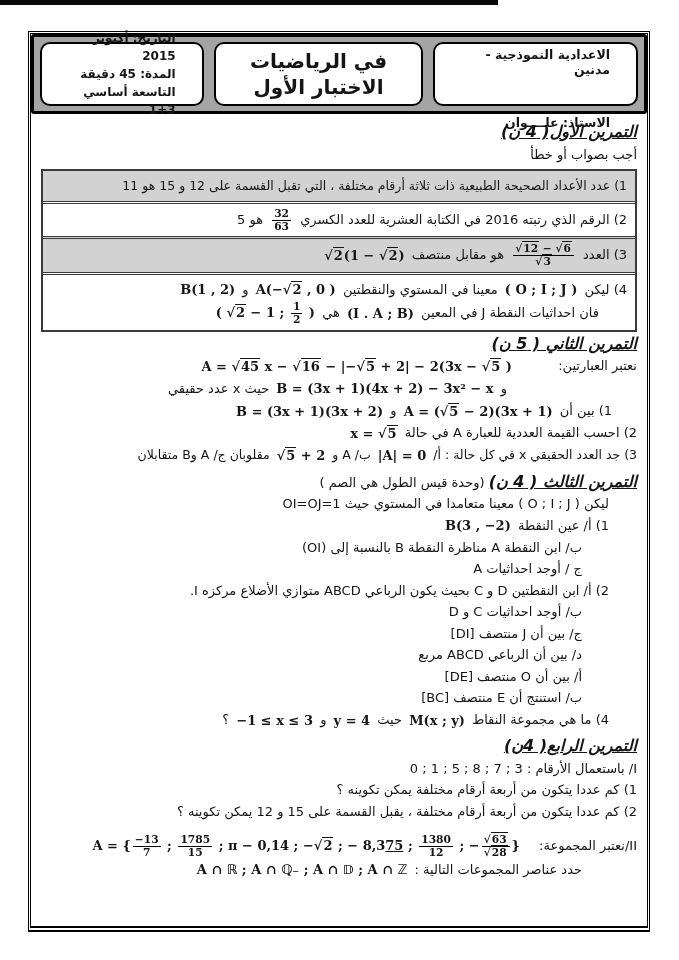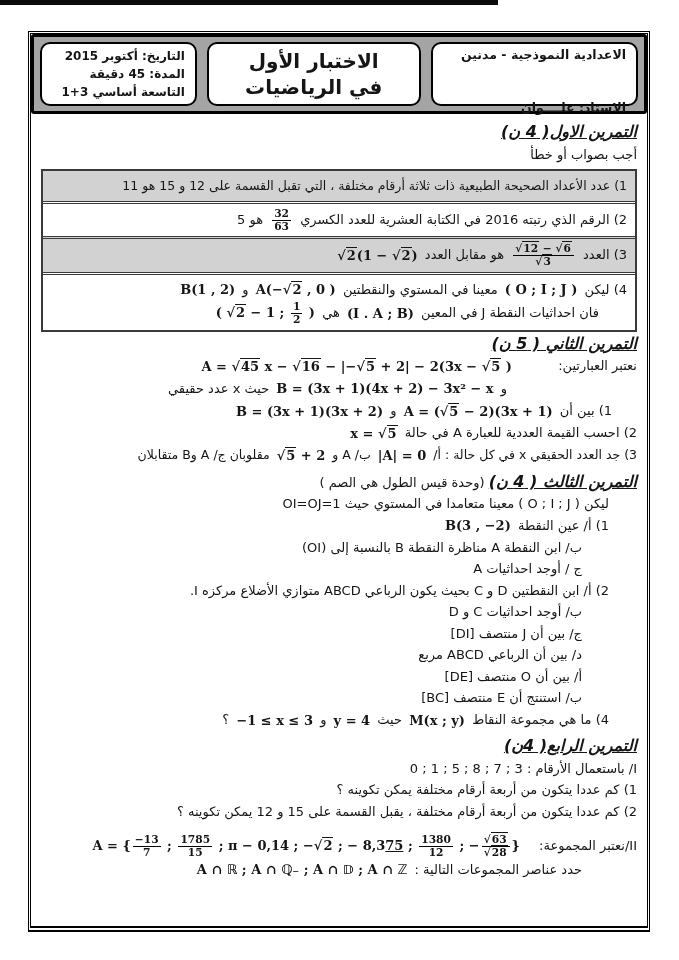--- a/index.html
+++ b/index.html
@@ -11,21 +11,21 @@
   .frame{
     position:absolute;left:28px;top:31px;width:622px;height:901px;
     border:3px double #000;border-bottom:6px double #000;box-sizing:border-box;background:#fff;
   }
   
   .band{
     background:#a4a4a4;border:3px solid #000;border-radius:3px;
     display:flex;direction:rtl;gap:10px;padding:5px 6px;height:80px;
     box-sizing:border-box;align-items:stretch;
   }
-  .hbox{background:#fff;border:2px solid #000;border-radius:10px;padding:3px 10px;
+  .hbox{background:#fff;border:2px solid #000;border-radius:10px;padding:3px 26px;
     display:flex;flex-direction:column;box-sizing:border-box;}
   .hbox.school{flex:1.45;font-weight:bold;font-size:12.5px;text-align:right;justify-content:space-around;gap:38px;}
   .hbox.titlebox{flex:1.5;font-weight:bold;font-size:20px;text-align:center;justify-content:center;line-height:1.3;}
   .hbox.info{flex:1.05;font-weight:bold;font-size:12px;text-align:right;line-height:1.5;justify-content:center;}
   
   .content{direction:rtl;text-align:right;padding:7px 10px 0 10px;font-size:13px;}
   .line{line-height:21.5px;margin:0;}
   .h-ex{font-weight:bold;text-decoration:underline;font-size:16px;font-style:italic;}
   .b{font-weight:normal;margin-left:12px;}
   .tight{font-size:12.5px;}
@@ -60,22 +60,22 @@
 <div class="scan-bar"></div>
 
 <div class="frame">
 
   <div class="band">
     <div class="hbox school">
       <div>الاعدادية النموذجية - مدنين</div>
       <div>الاستاذ: علــــوان</div>
     </div>
     <div class="hbox titlebox">
+      <div>في الرياضيات</div>
       <div>الاختبار الأول</div>
-      <div>في الرياضيات</div>
     </div>
     <div class="hbox info">
       <div>التاريخ: أكتوبر 2015</div>
       <div>المدة: 45 دقيقة</div>
       <div>التاسعة أساسي 3+1</div>
     </div>
   </div>
 
   <div class="content" dir="rtl">
 
@@ -91,21 +91,21 @@
           <div class="line">
             <span>2) الرقم الذي رتبته 2016 في الكتابة العشرية للعدد الكسري</span>
             <span class="math"><span class="frac"><span class="fn">32</span><span class="fd">63</span></span></span>
             <span>هو 5</span>
           </div>
         </div>
         <div class="trow shade">
           <div class="line">
             <span>3) العدد</span>
             <span class="math"><span class="frac"><span class="fn"><span>√<span class="rad">12</span></span><span> − </span><span>√<span class="rad">6</span></span></span><span class="fd"><span>√<span class="rad">3</span></span></span></span></span>
-            <span>هو مقابل العدد</span>
+            <span>هو مقابل منتصف</span>
             <span class="math"><span>√<span class="rad">2</span></span><span>(1 − </span><span>√<span class="rad">2</span></span><span>)</span></span>
           </div>
         </div>
         <div class="trow">
           <div class="line">
             <span>4) ليكن</span>
             <span class="math"><span>( O ; I ; J )</span></span>
             <span>معينا في المستوي والنقطتين</span>
             <span class="math"><span>A(−</span><span>√<span class="rad">2</span></span><span> , 0 )</span></span>
             <span>و</span>

